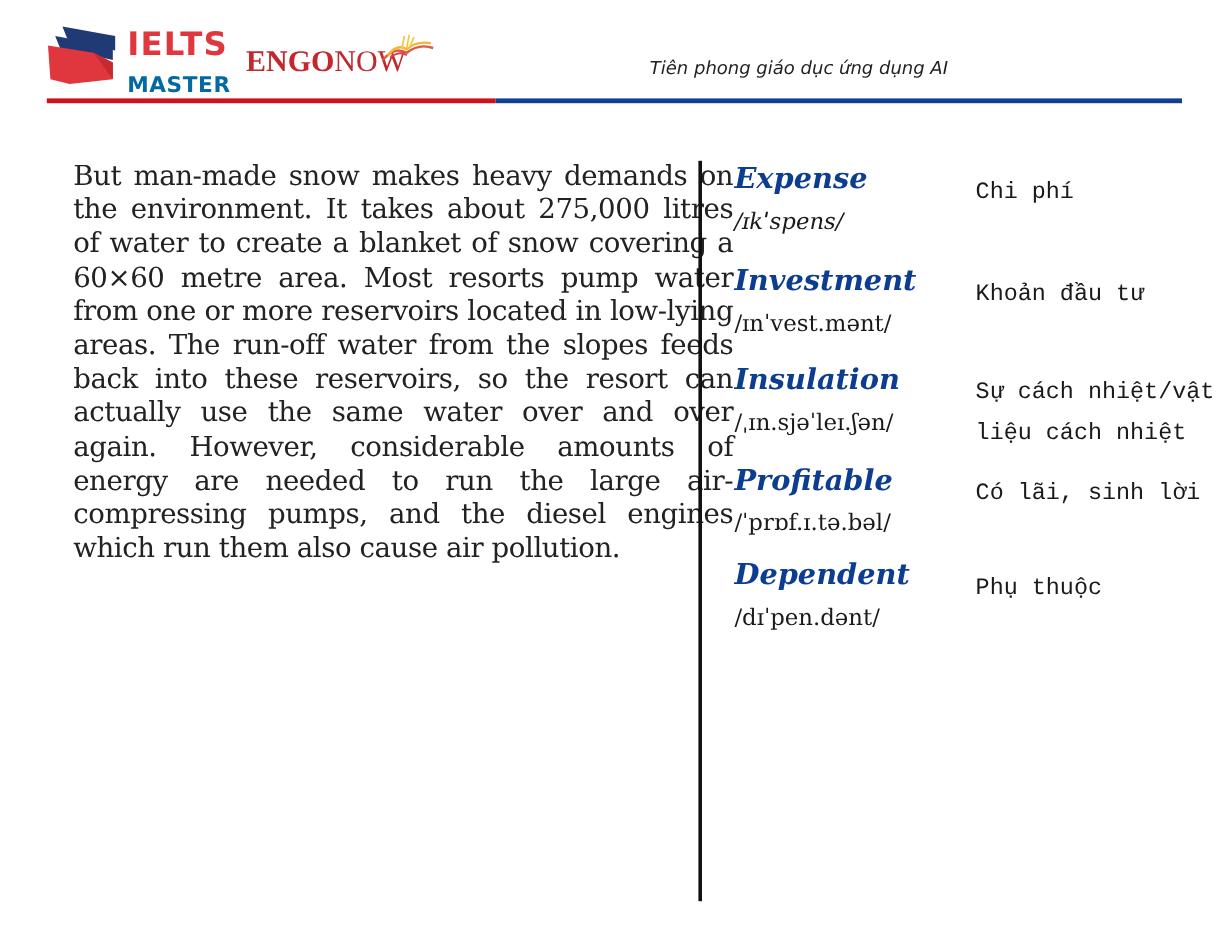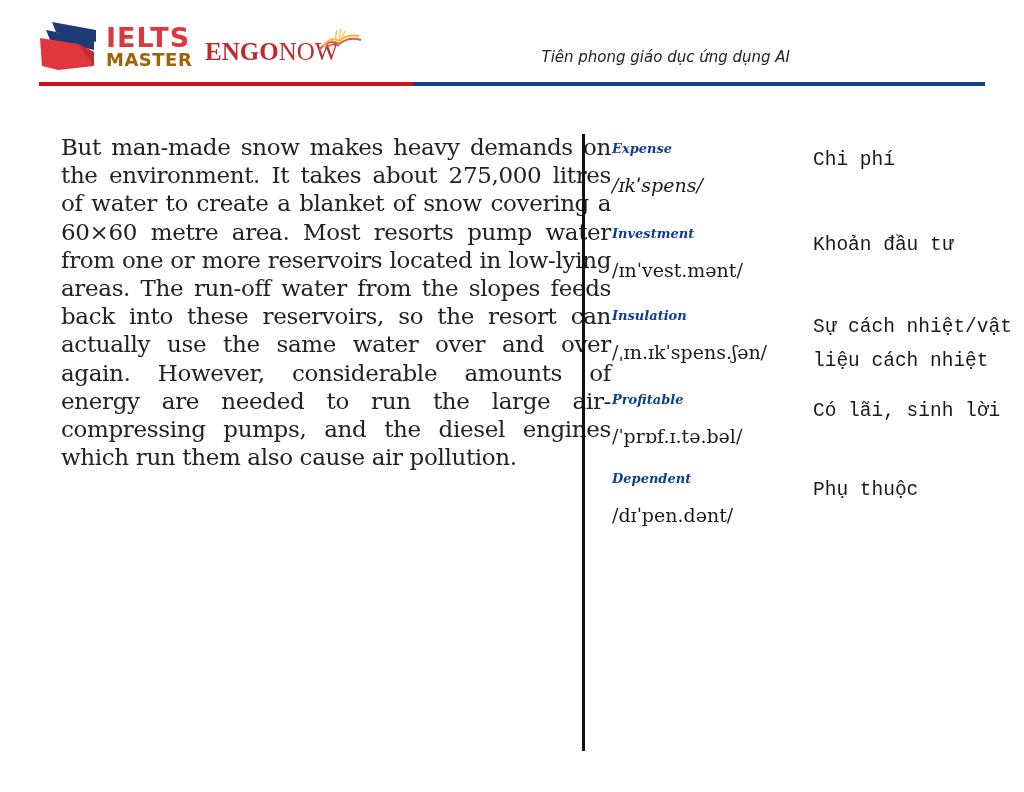--- a/index.html
+++ b/index.html
@@ -39,26 +39,26 @@
     font-family: "DejaVu Sans", sans-serif;
     font-weight: bold;
     font-size: 27px;
     line-height: 27px;
     color: #e0363d;
     letter-spacing: 1px;
   }
   .master-word {
     position: absolute;
     left: 68px;
-    top: 30px;
+    top: 42px;
     font-family: "DejaVu Sans", sans-serif;
     font-weight: bold;
     font-size: 18px;
     line-height: 20px;
-    color: #a16207;
+    color: #0369a1;
     letter-spacing: 0.5px;
   }
   .logo-engonow {
     position: absolute;
     left: 205px;
     top: 34px;
     height: 36px;
     width: 160px;
   }
   .engonow-word {
@@ -135,21 +135,21 @@
     left: 0;
     width: 400px;
   }
   .term {
     position: absolute;
     left: 0;
     top: 0;
     font-family: "DejaVu Serif", serif;
     font-weight: bold;
     font-style: italic;
-    font-size: 13px;
+    font-size: 24px;
     line-height: 24px;
     color: #0d3d8f;
     white-space: nowrap;
     text-align: right;
   }
   .ipa {
     position: absolute;
     left: 0;
     top: 36px;
     font-family: "DejaVu Serif", serif;
@@ -211,21 +211,21 @@
     <div class="ipa italic">/ɪkˈspens/</div>
     <div class="meaning">Chi phí</div>
   </div>
   <div class="vocab-item" style="top:222px;">
     <div class="term">Investment</div>
     <div class="ipa">/ɪnˈvest.mənt/</div>
     <div class="meaning">Khoản đầu tư</div>
   </div>
   <div class="vocab-item" style="top:304px;">
     <div class="term">Insulation</div>
-    <div class="ipa">/ˌɪn.ɪkˈspens.ʃən/</div>
+    <div class="ipa">/ˌɪn.sjəˈleɪ.ʃən/</div>
     <div class="meaning">Sự cách nhiệt/vật liệu cách nhiệt</div>
   </div>
   <div class="vocab-item" style="top:388px;">
     <div class="term">Profitable</div>
     <div class="ipa">/ˈprɒf.ɪ.tə.bəl/</div>
     <div class="meaning">Có lãi, sinh lời</div>
   </div>
   <div class="vocab-item" style="top:467px;">
     <div class="term">Dependent</div>
     <div class="ipa">/dɪˈpen.dənt/</div>

